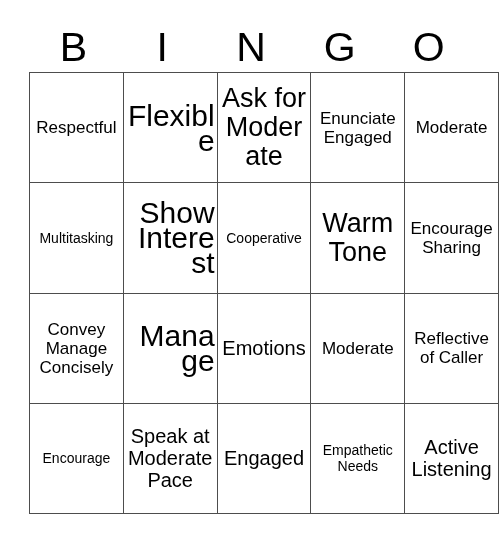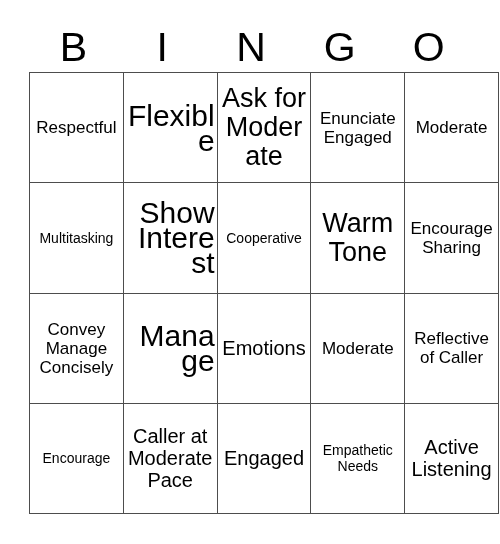--- a/index.html
+++ b/index.html
@@ -162,21 +162,21 @@
         <td>
             <span class="cell-text fs-m">Reflective
 of Caller</span>
           </td>
       </tr>
       <tr>
         <td>
             <span class="cell-text fs-s">Encourage</span>
           </td>
         <td>
-            <span class="cell-text fs-l">Caller at
+            <span class="cell-text fs-l">Speak at
 Moderate
 Pace</span>
           </td>
         <td>
             <span class="cell-text fs-l">Engaged</span>
           </td>
         <td>
             <span class="cell-text fs-s">Empathetic
 Needs</span>
           </td>

